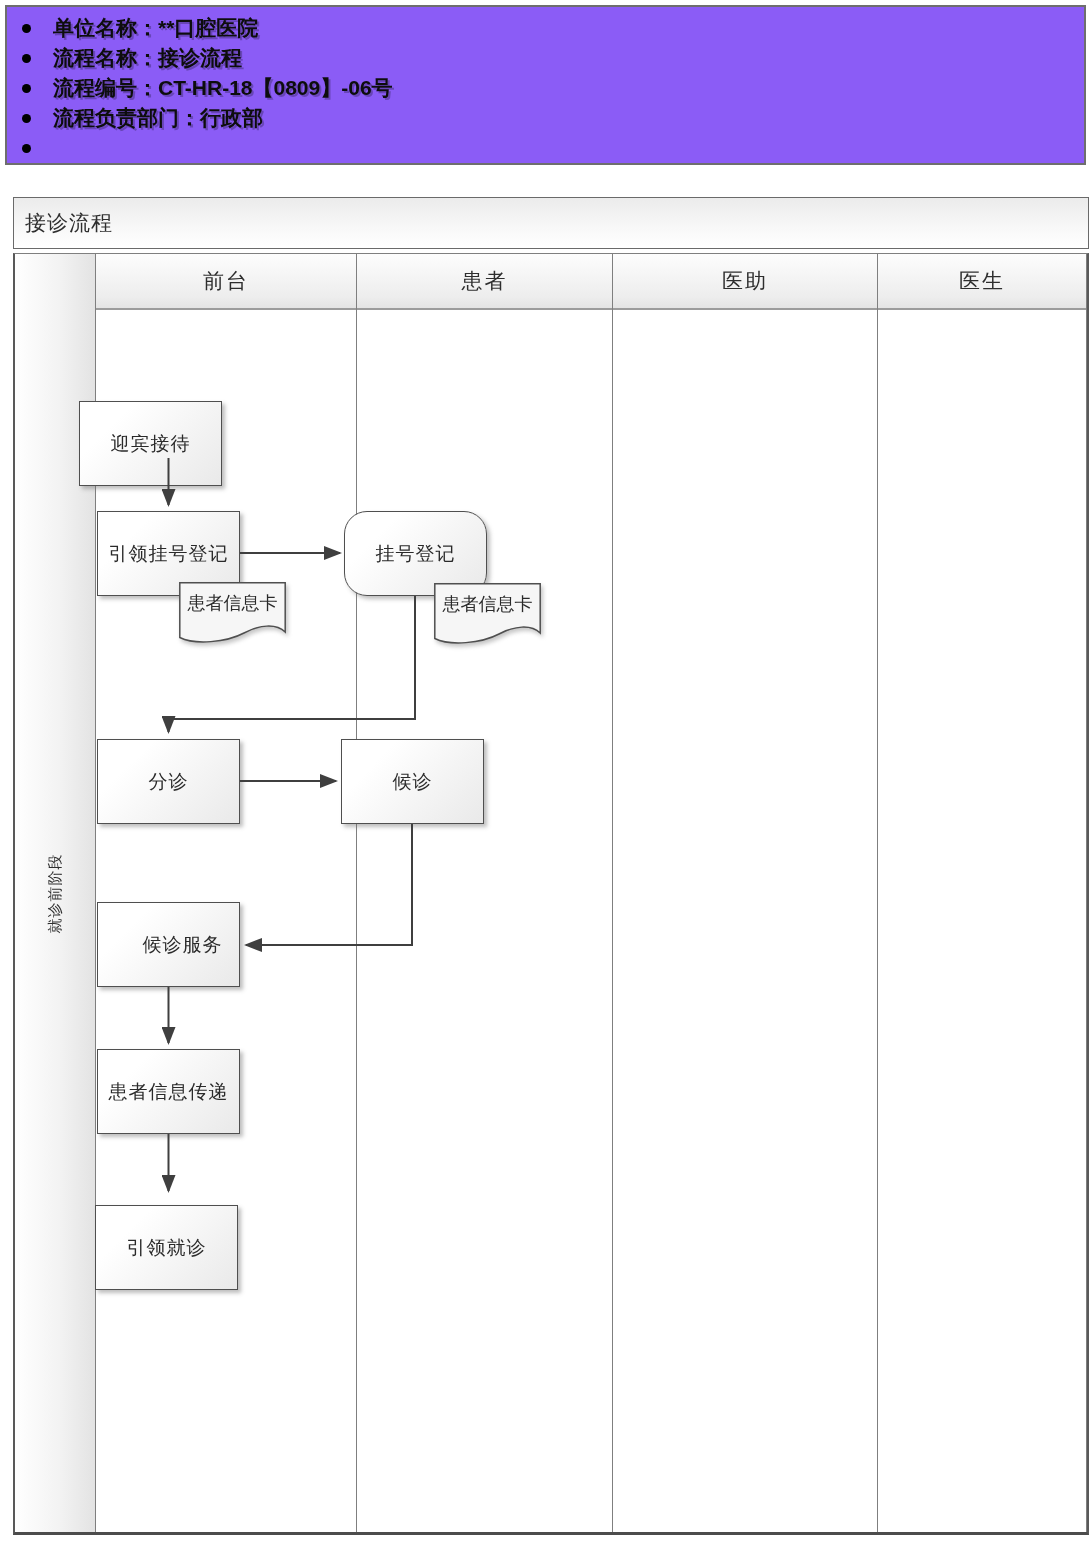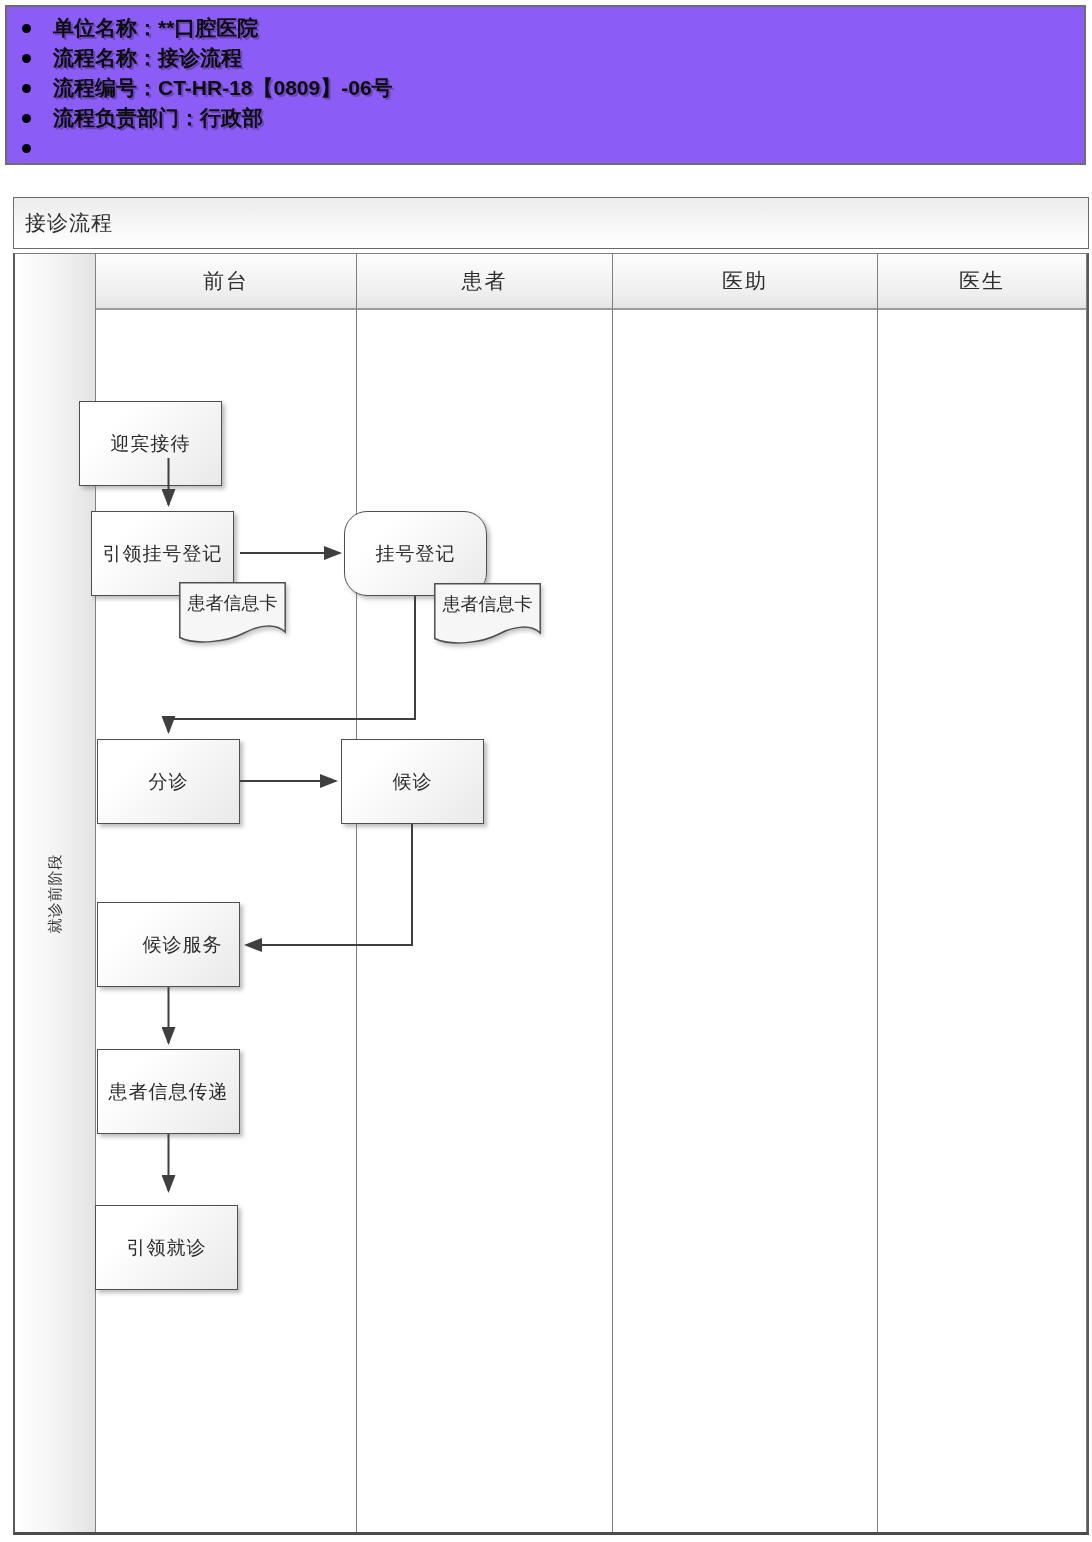--- a/index.html
+++ b/index.html
@@ -63,21 +63,21 @@
   
   .node {
     position:absolute; width:143px; height:85px; z-index:4;
     border:1.5px solid #4f4f4f;
     background:linear-gradient(135deg,#ffffff 25%,#e9e9e9 100%);
     box-shadow:3px 3px 4px rgba(110,110,110,0.45);
     display:flex; align-items:center; justify-content:center;
     font-size:19px; color:#2a2a2a; letter-spacing:1px; text-align:center;
   }
   .n-welcome        { left:64px;  top:119px;margin-top:28px; }
-  .n-guide-register { left:76px;  top:257px;align-items:center; }
+  .n-guide-register { left:82px;  top:257px;align-items:center; }
   .n-register       { left:329px; top:257px;border-radius:23px; }
   .n-triage         { left:82px;  top:485px; }
   .n-wait           { left:326px; top:485px; }
   .n-wait-service   { left:82px;  top:648px;padding-left:28px; }
   .n-info-transfer  { left:82px;  top:795px; }
   .n-guide-visit    { left:80px;  top:943px;margin-top:8px; }
 
   
   .doc { position:absolute; width:107px; height:64px; z-index:6;
          filter:drop-shadow(2px 3px 2px rgba(110,110,110,0.4));text-align:center; }

